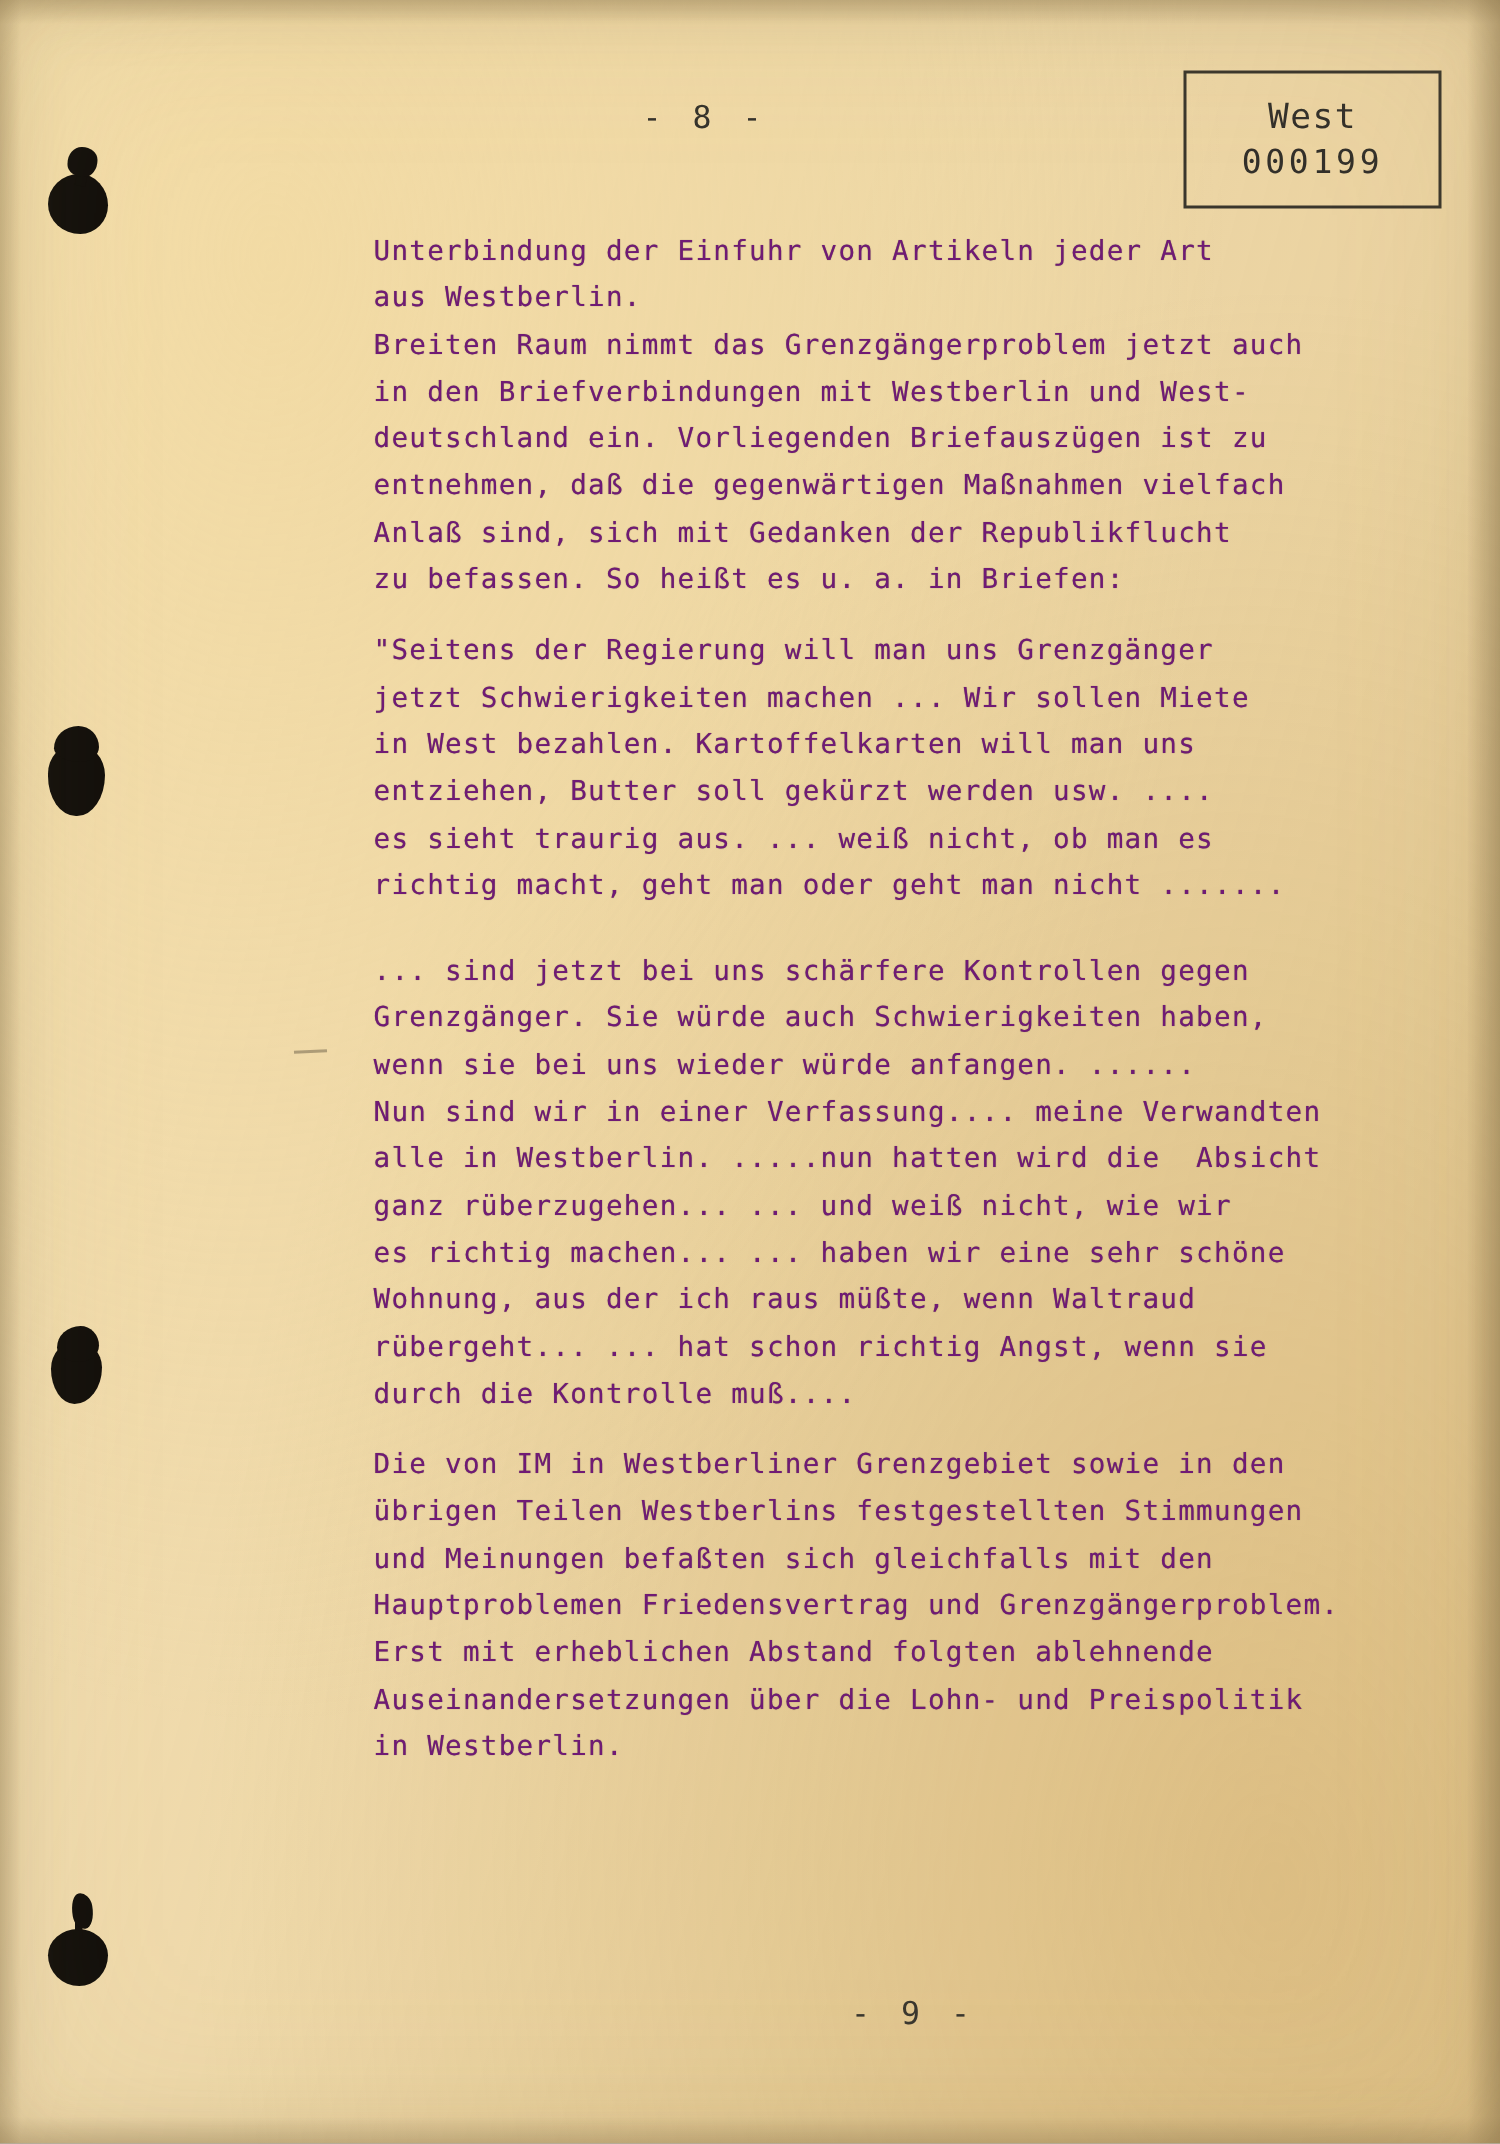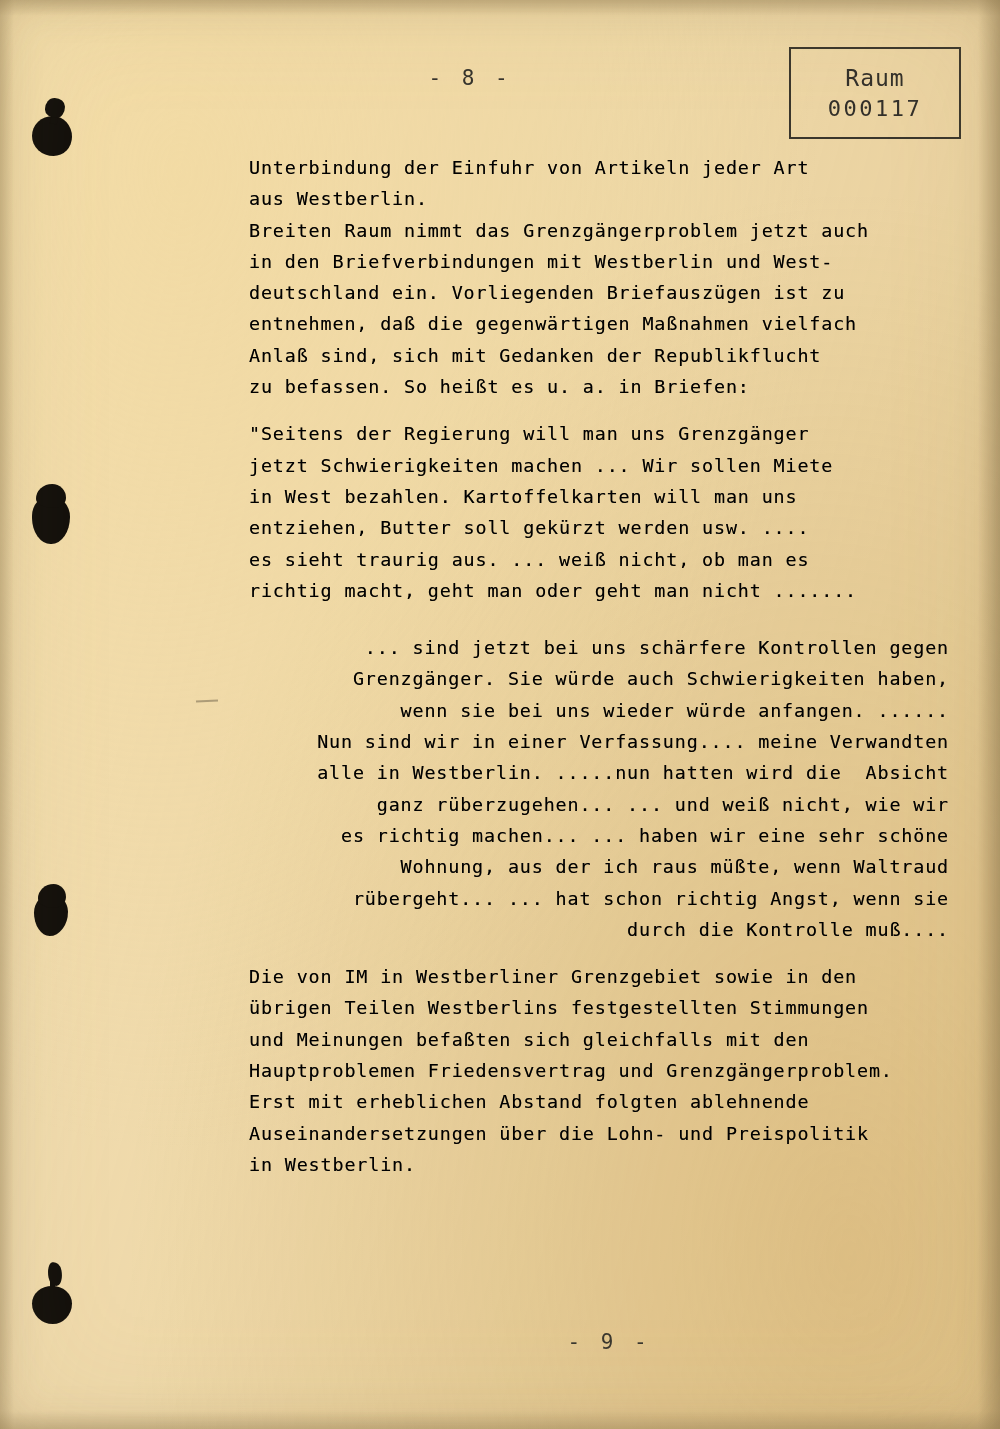--- a/index.html
+++ b/index.html
@@ -92,26 +92,26 @@
     position: absolute;
     top: 152px;
     left: 249px;
     width: 700px;
   }
   .para {
     font-size: 18.4px;
     line-height: 31.3px;
     letter-spacing: 0.85px;
     white-space: pre-wrap;
-    color: #000000;
+    color: #701a75;
     text-shadow: 0 0 0.6px rgba(41,39,31,0.55);
   }
   .para + .para { margin-top: 0; }
   .para.gap-sm { margin-top: 16px; }
-  .para.gap-md { margin-top: 26px; text-align: right; }
+  .para.gap-md { margin-top: 26px; }
   .para.gap-lg { margin-top: 28px; }
 
   
   .page-number-bottom {
     position: absolute;
     top: 1330px;
     left: 0;
     width: 1000px;
     text-align: center;
     font-size: 21px;
@@ -169,22 +169,22 @@
   <div class="edge-strip edge-top"></div>
   <div class="edge-strip edge-left"></div>
   <div class="edge-strip edge-right"></div>
   <div class="edge-strip edge-bottom"></div>
 
   <div class="page-number-top">
     <span>- 8 -</span>
   </div>
 
   <div class="archive-stamp">
-    <div class="stamp-title">Raum</div>
-    <div class="stamp-number">000117</div>
+    <div class="stamp-title">West</div>
+    <div class="stamp-number">000199</div>
   </div>
 
   <div class="doc-body">
     <div class="para">Unterbindung der Einfuhr von Artikeln jeder Art
 aus Westberlin.</div>
     <div class="para">Breiten Raum nimmt das Grenzgängerproblem jetzt auch
 in den Briefverbindungen mit Westberlin und West-
 deutschland ein. Vorliegenden Briefauszügen ist zu
 entnehmen, daß die gegenwärtigen Maßnahmen vielfach
 Anlaß sind, sich mit Gedanken der Republikflucht

